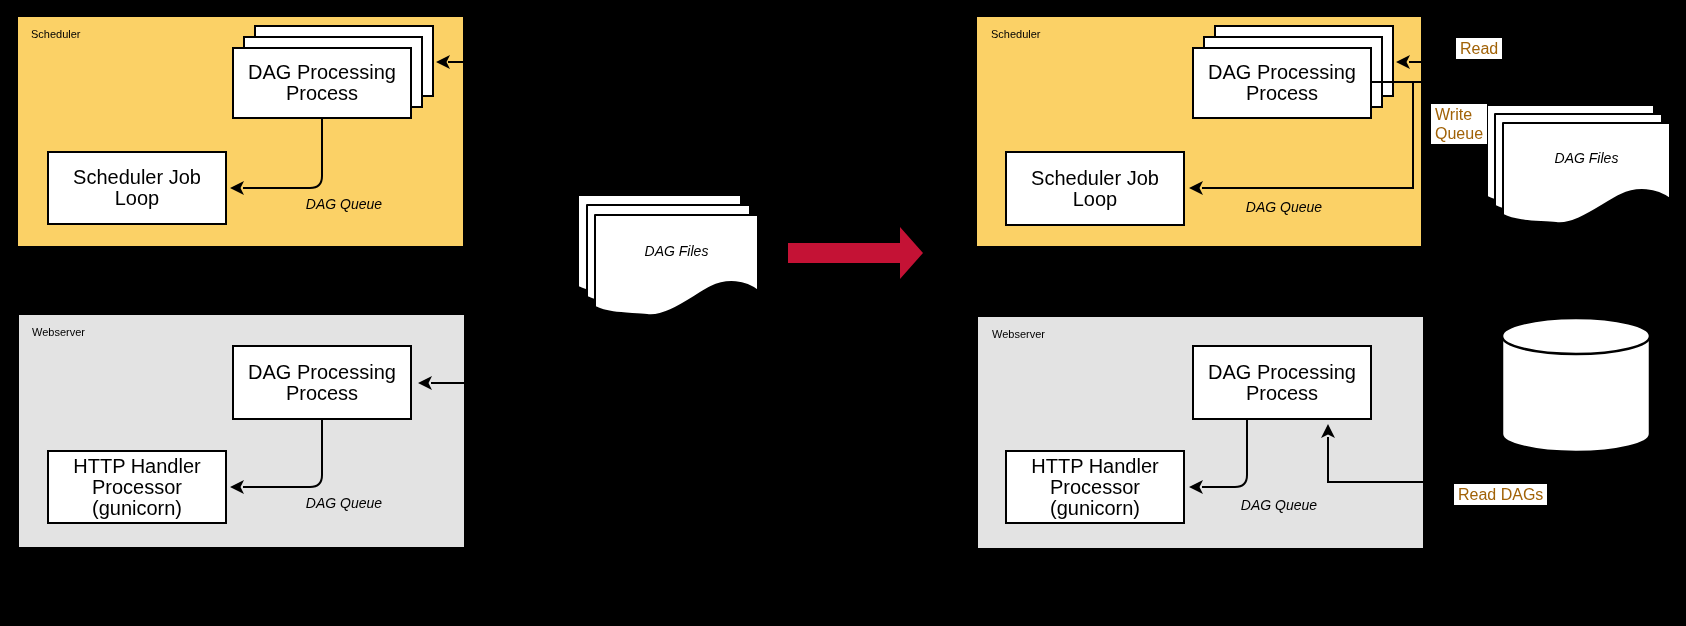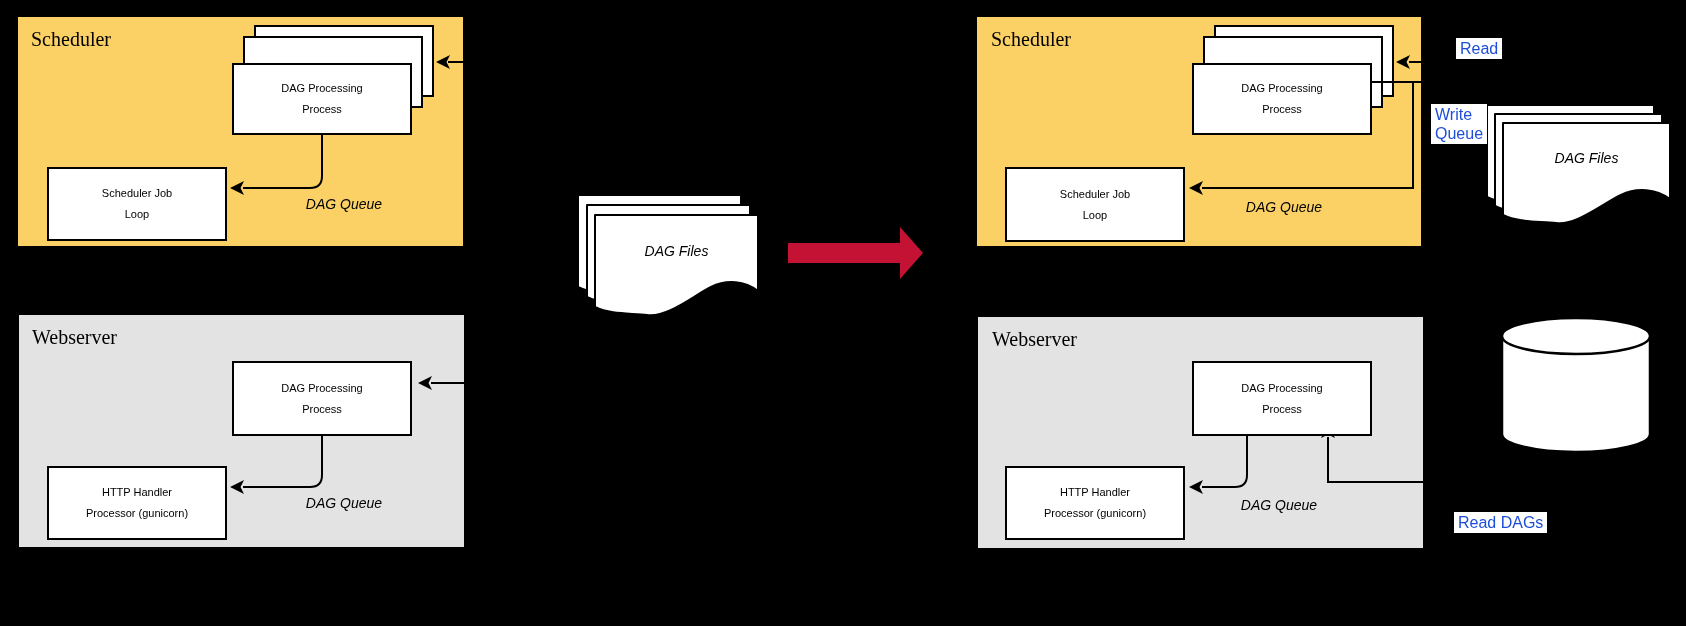--- a/index.html
+++ b/index.html
@@ -3,32 +3,32 @@
 <meta charset="utf-8">
 <style>
   html,body{margin:0;padding:0;background:#000;}
   .canvas{
     position:relative;width:1686px;height:626px;background:#000;
     font-family:"Liberation Sans",sans-serif;color:#000;overflow:hidden;
   }
   .group{position:absolute;border:2px solid #000;box-sizing:border-box;z-index:1;}
   .group.yellow{background:#FBD166;}
   .group.gray{background:#E3E3E3;}
-  .group-title{position:absolute;font-size:20px;z-index:4;white-space:nowrap;font-family:Liberation Serif, serif;}
+  .group-title{position:absolute;font-size:11px;z-index:4;white-space:nowrap;}
   .sheet{position:absolute;background:#fff;border:2px solid #000;box-sizing:border-box;z-index:2;}
   svg.overlay{position:absolute;left:0;top:0;z-index:2;}
   .node{
     position:absolute;background:#fff;border:2px solid #000;box-sizing:border-box;
     display:flex;flex-direction:column;align-items:center;justify-content:center;
-    font-size:11px;line-height:21px;text-align:center;z-index:3;margin-top:16px;
+    font-size:20px;line-height:21px;text-align:center;z-index:3;
   }
   .node span{display:block;}
   .lbl{position:absolute;font-size:14px;z-index:4;text-align:center;white-space:nowrap;font-style:italic;}
   .chip{
-    position:absolute;background:#fff;color:#1d4ed8;font-size:16px;line-height:19px;
+    position:absolute;background:#fff;color:#a16207;font-size:16px;line-height:19px;
     padding:1px 4px;z-index:4;white-space:nowrap;
   }
   .chip span{display:block;}
   .conn{stroke:#000;stroke-width:2;fill:none;}
   .head{fill:#000;stroke:none;}
   .doc{fill:#fff;stroke:#000;stroke-width:2;stroke-linejoin:round;}
   .db{fill:#fff;stroke:#000;stroke-width:2.5;}
 </style>
 </head>
 <body>
@@ -162,15 +162,15 @@
   <div class="lbl" style="left:1503px;top:150px;width:167px;">DAG Files</div>
 
 
   <div class="chip" style="left:1456px;top:38px;">Read</div>
 
   <div class="chip" style="left:1431px;top:104px;">
     <span>Write</span>
     <span>Queue</span>
   </div>
 
-  <div class="chip" style="left:1454px;top:484px;margin-top:28px;">Read DAGs</div>
+  <div class="chip" style="left:1454px;top:484px;">Read DAGs</div>
 
 </div>
 
 </body></html>

